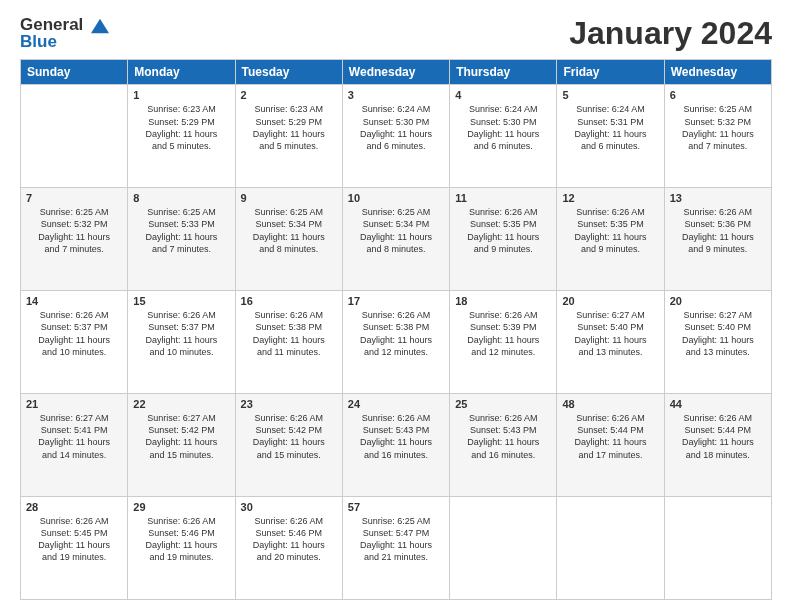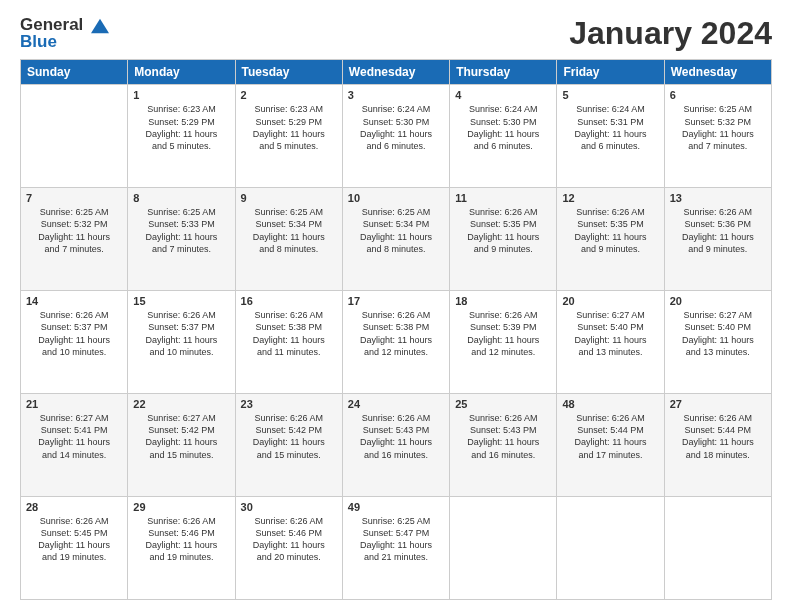--- a/index.html
+++ b/index.html
@@ -309,21 +309,21 @@
 and 16 minutes.</div>
           </td>
           <td>
             <span class="day-num">48</span>
             <div class="day-info" style="white-space: pre-line;">Sunrise: 6:26 AM
 Sunset: 5:44 PM
 Daylight: 11 hours
 and 17 minutes.</div>
           </td>
           <td>
-            <span class="day-num">27</span>
+            <span class="day-num">44</span>
             <div class="day-info" style="white-space: pre-line;">Sunrise: 6:26 AM
 Sunset: 5:44 PM
 Daylight: 11 hours
 and 18 minutes.</div>
           </td>
         </tr>
         <tr>
           <td>
             <span class="day-num">28</span>
             <div class="day-info" style="white-space: pre-line;">Sunrise: 6:26 AM
@@ -339,21 +339,21 @@
 and 19 minutes.</div>
           </td>
           <td>
             <span class="day-num">30</span>
             <div class="day-info" style="white-space: pre-line;">Sunrise: 6:26 AM
 Sunset: 5:46 PM
 Daylight: 11 hours
 and 20 minutes.</div>
           </td>
           <td>
-            <span class="day-num">49</span>
+            <span class="day-num">57</span>
             <div class="day-info" style="white-space: pre-line;">Sunrise: 6:25 AM
 Sunset: 5:47 PM
 Daylight: 11 hours
 and 21 minutes.</div>
           </td>
           <td class="empty-cell"></td>
           <td class="empty-cell"></td>
           <td class="empty-cell"></td>
         </tr>
       </tbody>

